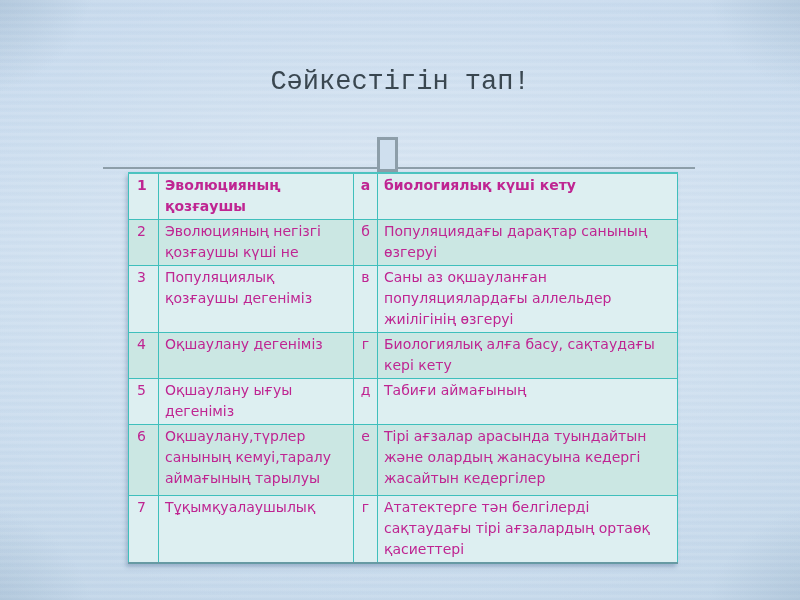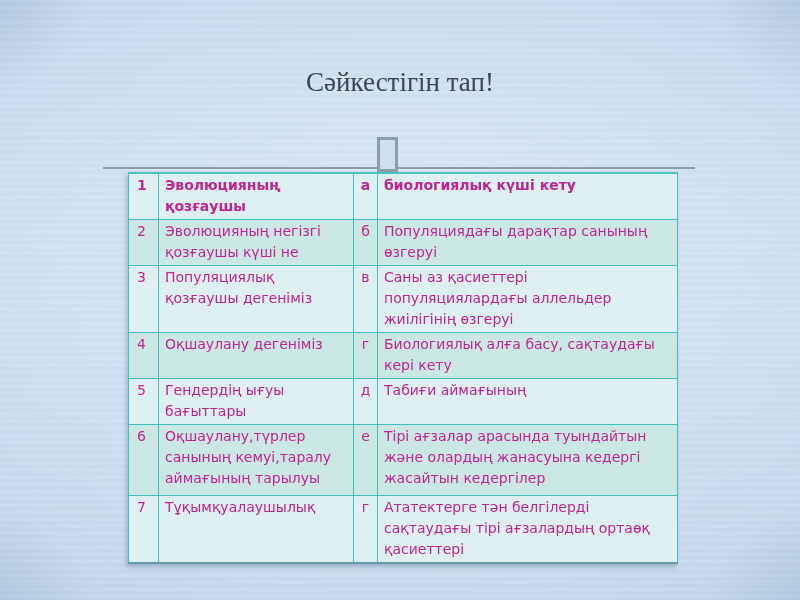--- a/index.html
+++ b/index.html
@@ -44,21 +44,21 @@
       radial-gradient(circle 180px at 830px 630px, rgba(120,150,175,0.30), rgba(120,150,175,0) 70%);
     pointer-events: none;
   }
 
   .title {
     position: absolute;
     top: 66px;
     left: 0;
     width: 800px;
     text-align: center;
-    font-family: Liberation Serif, serif;
+    font-family: Liberation Mono, monospace;
     font-size: 27px;
     line-height: 33px;
     color: #3a4750;
     z-index: 3;
   }
 
   .decor-line {
     position: absolute;
     left: 103px;
     top: 167px;
@@ -143,31 +143,31 @@
       <tr class="r2">
         <td class="num">2</td>
         <td class="q">Эволюцияның негізгі қозғаушы күші не</td>
         <td class="ltr">б</td>
         <td class="a">Популяциядағы дарақтар санының өзгеруі</td>
       </tr>
       <tr class="r3">
         <td class="num">3</td>
         <td class="q">Популяциялық қозғаушы дегеніміз</td>
         <td class="ltr">в</td>
-        <td class="a">Саны аз қасиеттері популяциялардағы аллельдер жиілігінің өзгеруі</td>
+        <td class="a">Саны аз оқшауланған популяциялардағы аллельдер жиілігінің өзгеруі</td>
       </tr>
       <tr class="r4">
         <td class="num">4</td>
         <td class="q">Оқшаулану дегеніміз</td>
         <td class="ltr">г</td>
         <td class="a">Биологиялық алға басу, сақтаудағы кері кету</td>
       </tr>
       <tr class="r5">
         <td class="num">5</td>
-        <td class="q">Гендердің ығуы бағыттары</td>
+        <td class="q">Оқшаулану ығуы дегеніміз</td>
         <td class="ltr">д</td>
         <td class="a">Табиғи аймағының</td>
       </tr>
       <tr class="r6">
         <td class="num">6</td>
         <td class="q">Оқшаулану,түрлер санының кемуі,таралу аймағының тарылуы</td>
         <td class="ltr">е</td>
         <td class="a">Тірі ағзалар арасында туындайтын және олардың жанасуына кедергі жасайтын кедергілер</td>
       </tr>
       <tr class="r7">

